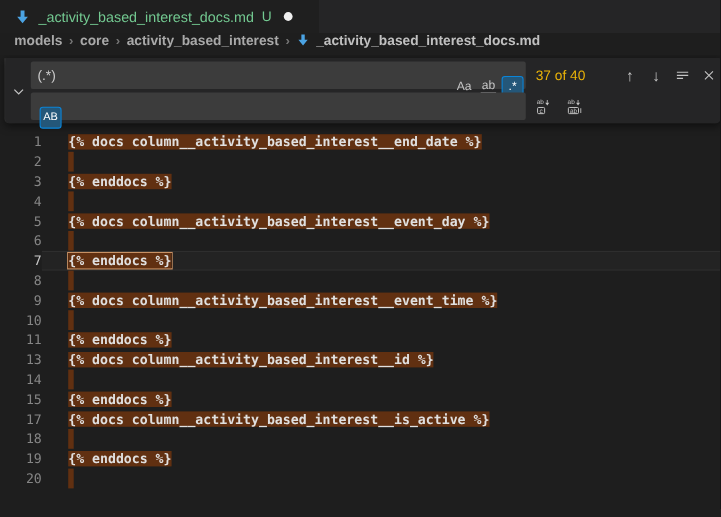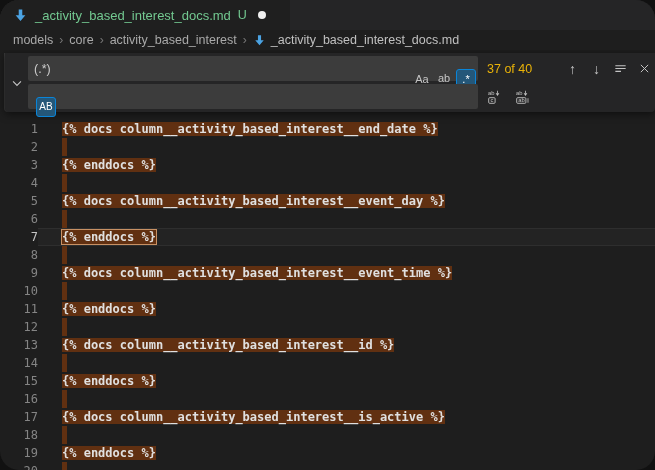--- a/index.html
+++ b/index.html
@@ -1,36 +1,36 @@
 <!DOCTYPE html>
 <html><head>
 <meta charset="utf-8">
 <style>
   * { margin:0; padding:0; box-sizing:border-box; }
   html,body { background:#111; }
   #screen {
     position:relative; width:655px; height:470px; overflow:hidden;
-    background:#1e1e1e; font-family:"Liberation Sans", sans-serif;border-radius:19px;
+    background:#1e1e1e; font-family:"Liberation Sans", sans-serif;
   }
 
   
   .tabbar { position:absolute; top:0; left:0; width:655px; height:30px; background:#252526; display:flex; }
   .tab {
     width:290px; height:30px; background:#1f1f1f; display:flex; align-items:center;
     padding-left:13px; cursor:pointer;
   }
   .tab-icon { width:15px; height:15px; flex:0 0 auto; margin-right:7px; display:flex; align-items:center; }
   .tab-label { color:#73c991; font-size:13px; white-space:nowrap; }
   .git-badge { color:#73c991; font-size:12.5px; margin-left:7px; }
   .mod-dot { width:8px; height:8px; border-radius:50%; background:#f0f0f0; margin-left:11px; }
 
   
   .breadcrumbs {
     position:absolute; top:30px; left:0; width:655px; height:20px; background:#1e1e1e;
-    display:flex; align-items:center; padding-left:13px; font-size:12.5px; color:#a9a9a9;
+    display:flex; align-items:flex-start; padding-left:13px; font-size:12.5px; color:#a9a9a9;font-weight:bold;
   }
   .crumb { cursor:pointer; white-space:nowrap; }
   .crumb-sep { color:#767676; margin:0 6px; font-size:12px; }
   .crumb-file { color:#c0c0c0; cursor:pointer; white-space:nowrap; }
   .crumb-icon { width:13px; height:13px; margin-right:5px; display:inline-flex; vertical-align:-2px; }
 
   
   .editor { position:absolute; top:50px; left:0; width:655px; height:420px; overflow:hidden; }
   .code { position:absolute; top:70px; left:0; width:655px; }
   .line { display:flex; height:18px; }
@@ -160,38 +160,30 @@
   </div>
         <div class="line">
     <div class="ln">10</div>
     <div class="lc"><span class="empty-match"></span></div>
   </div>
         <div class="line">
     <div class="ln">11</div>
     <div class="lc"><span class="tok match">{% enddocs %}</span></div>
   </div>
         <div class="line">
-    <div class="ln">12</div>
-    <div class="lc"><span class="empty-match"></span></div>
-  </div>
-        <div class="line">
     <div class="ln">13</div>
     <div class="lc"><span class="tok match">{% docs column__activity_based_interest__id %}</span></div>
   </div>
         <div class="line">
     <div class="ln">14</div>
     <div class="lc"><span class="empty-match"></span></div>
   </div>
         <div class="line">
     <div class="ln">15</div>
     <div class="lc"><span class="tok match">{% enddocs %}</span></div>
-  </div>
-        <div class="line">
-    <div class="ln">16</div>
-    <div class="lc"><span class="empty-match"></span></div>
   </div>
         <div class="line">
     <div class="ln">17</div>
     <div class="lc"><span class="tok match">{% docs column__activity_based_interest__is_active %}</span></div>
   </div>
         <div class="line">
     <div class="ln">18</div>
     <div class="lc"><span class="empty-match"></span></div>
   </div>
         <div class="line">

